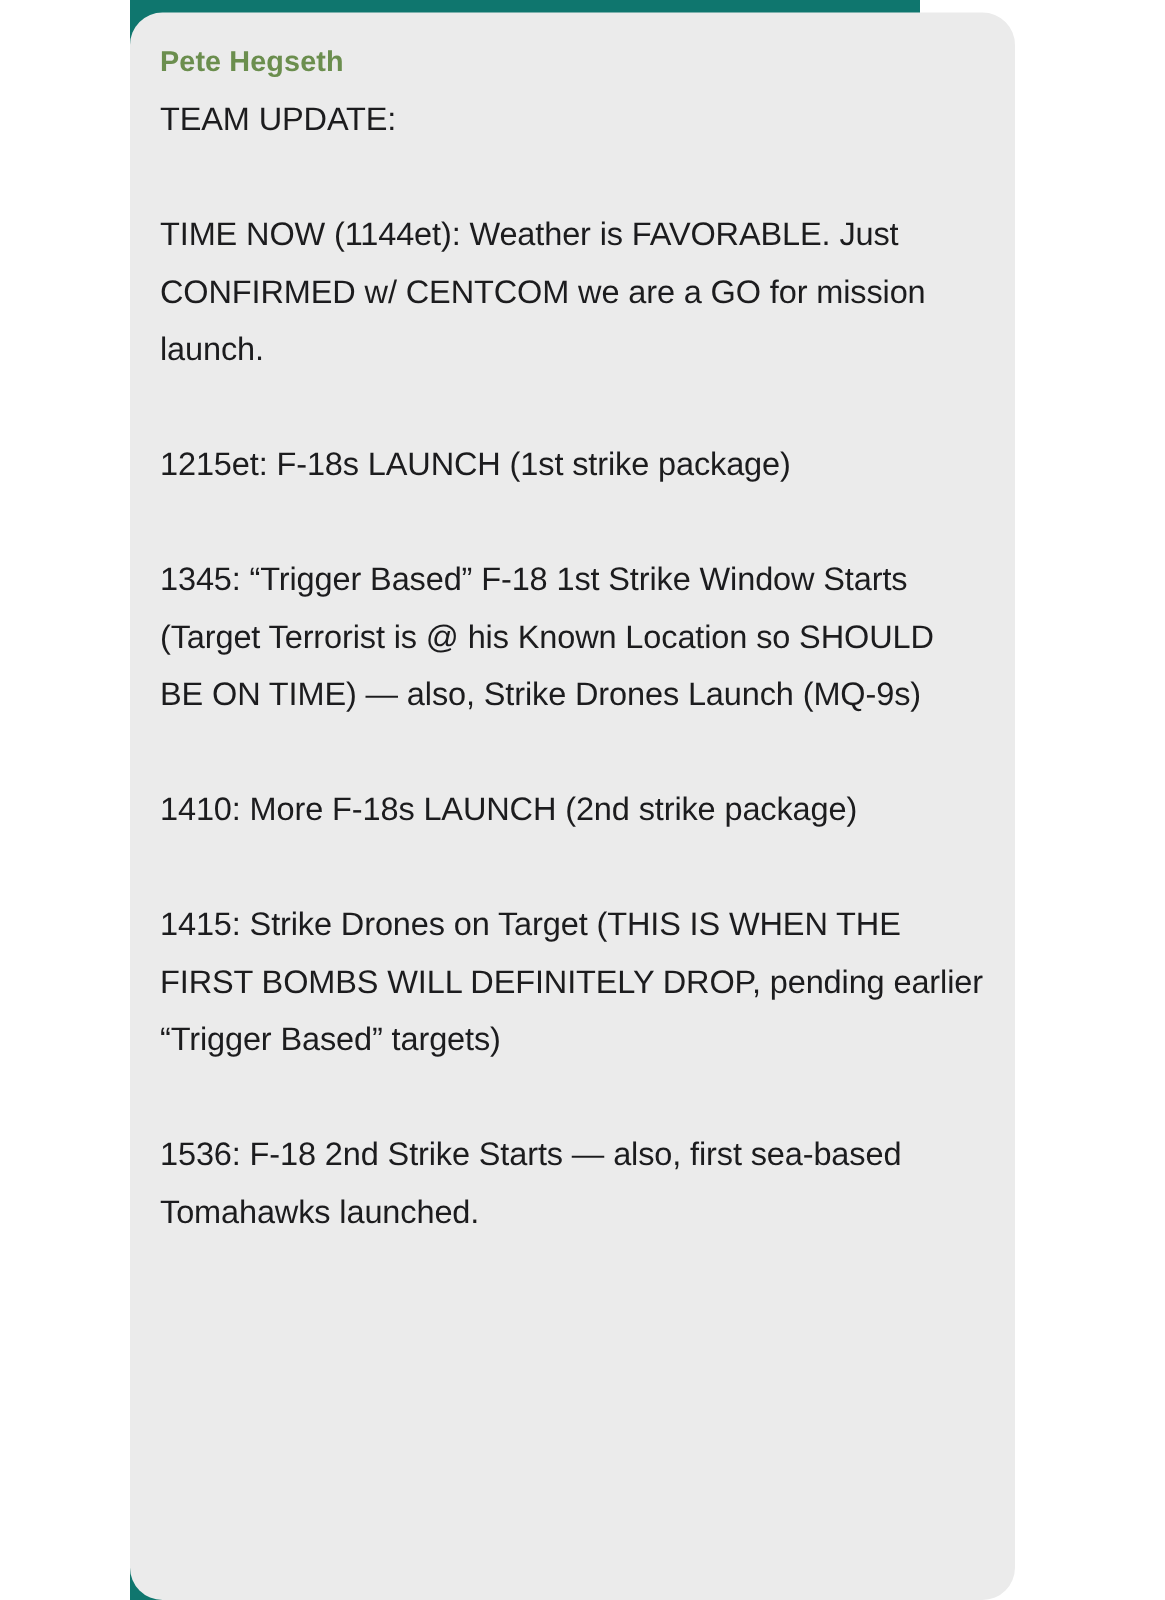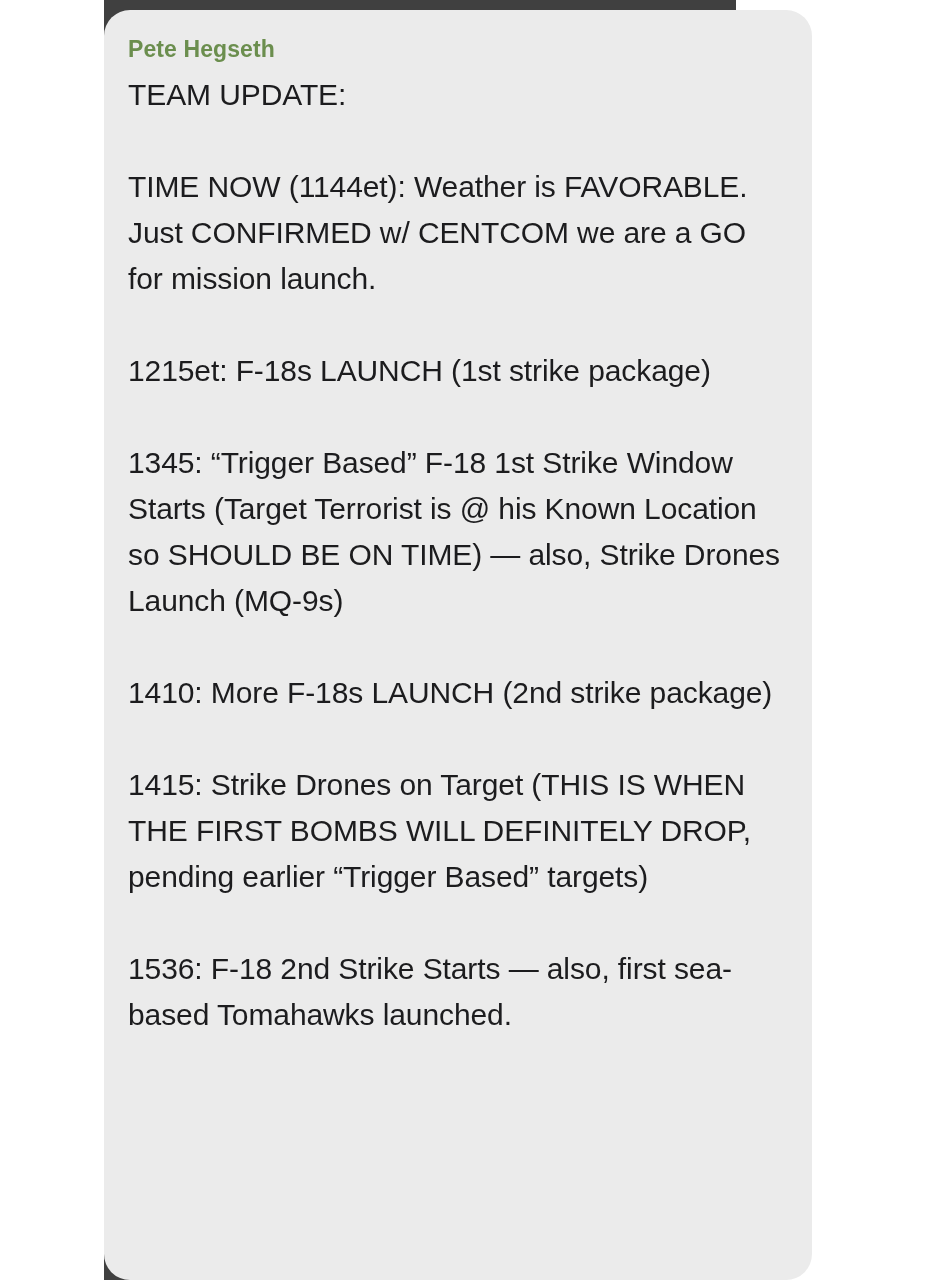--- a/index.html
+++ b/index.html
@@ -10,21 +10,21 @@
     width: 932px;
     height: 1280px;
     background: #ffffff;
     font-family: "Liberation Sans", sans-serif;
     overflow: hidden;
   }
   .screen {
     position: relative;
     width: 856px;
     height: 1280px;
-    background: #404040;
+    background: #0f766e;
     box-sizing: border-box;
   }
   .left-gutter {
     position: absolute;
     left: 0;
     top: 0;
     width: 104px;
     height: 1280px;
     background: #ffffff;
   }
@@ -50,21 +50,21 @@
   .sender-name {
     color: #6b8e4e;
     font-size: 23px;
     font-weight: bold;
     line-height: 1.2;
     margin: 0 0 8px 0;
     letter-spacing: 0.1px;
   }
   .message-body {
     color: #1c1c1e;
-    font-size: 30px;
+    font-size: 26px;
     line-height: 46px;
     letter-spacing: -0.1px;
     white-space: pre-wrap;
     word-wrap: break-word;
     margin: 0;
   }
 </style>
 </head>
 <body>
 

